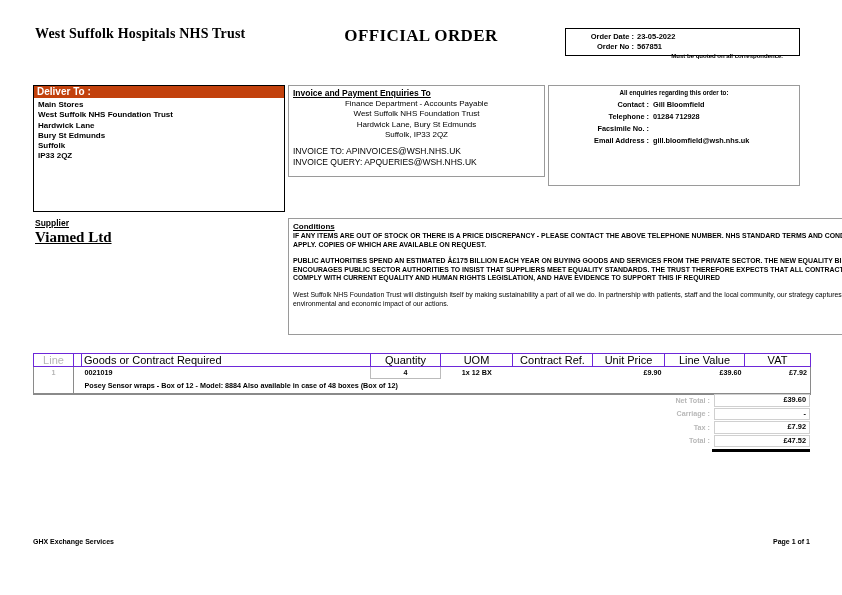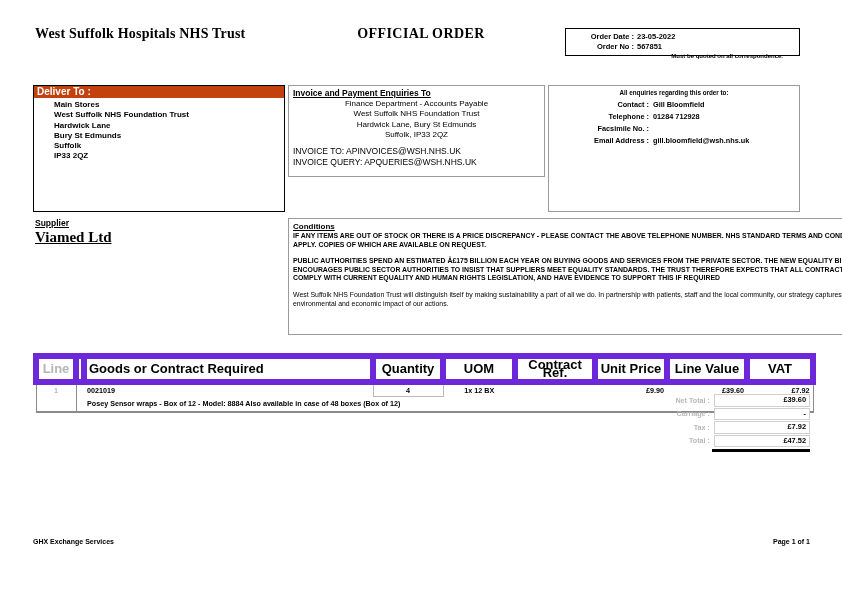--- a/index.html
+++ b/index.html
@@ -15,21 +15,21 @@
   
   .trust-name {
     position: absolute; left: 35px; top: 26px;
     font-family: "Liberation Serif", serif;
     font-weight: 700; font-size: 14px; letter-spacing: .2px;
   }
   .order-title {
     position: absolute; left: 0; right: 0; top: 26px;
     text-align: center;
     font-family: "Liberation Serif", serif;
-    font-weight: 700; font-size: 14px; letter-spacing: .4px;
+    font-weight: 700; font-size: 17px; letter-spacing: .4px;
   }
   .order-box {
     position: absolute; left: 565px; top: 28px; width: 235px; height: 28px;
     border: 1px solid #000; padding-top: 3px;
   }
   .order-box .row { display: grid; grid-template-columns: 68px 1fr; font-size: 7.5px; font-weight: 700; line-height: 10px; }
   .order-box .lbl { text-align: right; }
   .order-box .val { padding-left: 3px; }
   .order-box .note {
     font-size: 6px; font-weight: 700;
@@ -38,33 +38,33 @@
 
   
   .deliver-box {
     position: absolute; left: 33px; top: 85px; width: 252px; height: 127px;
     border: 1.5px solid #000;
   }
   .deliver-box .bar {
     background: #c2410c; color: #fff; font-size: 10px; font-weight: 700;
     padding: 1px 3px 2px 3px; line-height: 9px;
   }
-  .deliver-box .addr { padding: 2px 4px; font-size: 8px; font-weight: 700; line-height: 10.3px; margin-left: 16px; }
+  .deliver-box .addr { padding: 2px 4px; font-size: 8px; font-weight: 700; line-height: 10.3px; }
 
   .invoice-box {
     position: absolute; left: 288px; top: 85px; width: 257px; height: 92px;
     border: 1px solid #9a9a9a; padding: 2px 4px;
   }
   .invoice-box .head { font-size: 8.5px; font-weight: 700; text-decoration: underline; line-height: 11px; }
   .invoice-box .line { font-size: 8px; line-height: 10.3px; text-align: center; }
   .invoice-box .emails { margin-top: 6px; }
   .invoice-box .email-line { font-size: 8.5px; line-height: 11px; }
 
   .contact-box {
-    position: absolute; left: 548px; top: 85px; width: 252px; height: 127px;
+    position: absolute; left: 548px; top: 85px; width: 252px; height: 101px;
     border: 1px solid #9a9a9a; padding: 3px 4px;
   }
   .contact-box .head { text-align: center; font-size: 6.3px; font-weight: 700; margin-bottom: 3px; }
   .contact-box .crow { display: grid; grid-template-columns: 96px 1fr; font-size: 7.3px; font-weight: 700; line-height: 12px; }
   .contact-box .clbl { text-align: right; }
   .contact-box .cval { padding-left: 4px; }
 
   
   .supplier { position: absolute; left: 35px; top: 218px; }
   .supplier .s-lbl { font-size: 8.5px; font-weight: 700; text-decoration: underline; }
@@ -82,21 +82,21 @@
   .conditions p { font-size: 6.9px; font-weight: 700; line-height: 8.6px; margin-bottom: 8px; }
   .conditions p.light { font-weight: 400; }
 
   
   .order-table {
     position: absolute; left: 33px; top: 353px; width: 777px;
     border-collapse: collapse; table-layout: fixed;
     border: 1px solid #8a8a8a; border-bottom: 2px solid #8a8a8a;
   }
   .order-table th {
-    border: 6px solid #6d28d9; font-size: 13px; font-weight: 700;
+    border: 1px solid #6d28d9; font-size: 11px; font-weight: 400;
     padding: 2px 2px; text-align: center; line-height: 8px;
   }
   .order-table th.c-line { color: #b5b5b5; }
   .order-table td { font-size: 7.2px; font-weight: 700; padding: 1px 3px; line-height: 9px; vertical-align: top; }
   .order-table td.c-line { color: #b5b5b5; text-align: center; border-right: 1px solid #8a8a8a; }
   .order-table td.qty { text-align: center; border: 1px solid #bbb; }
   .order-table td.ctr { text-align: center; }
   .order-table td.num { text-align: right; }
   .order-table tr.desc-row td { padding-top: 2px; padding-bottom: 3px; }
 

